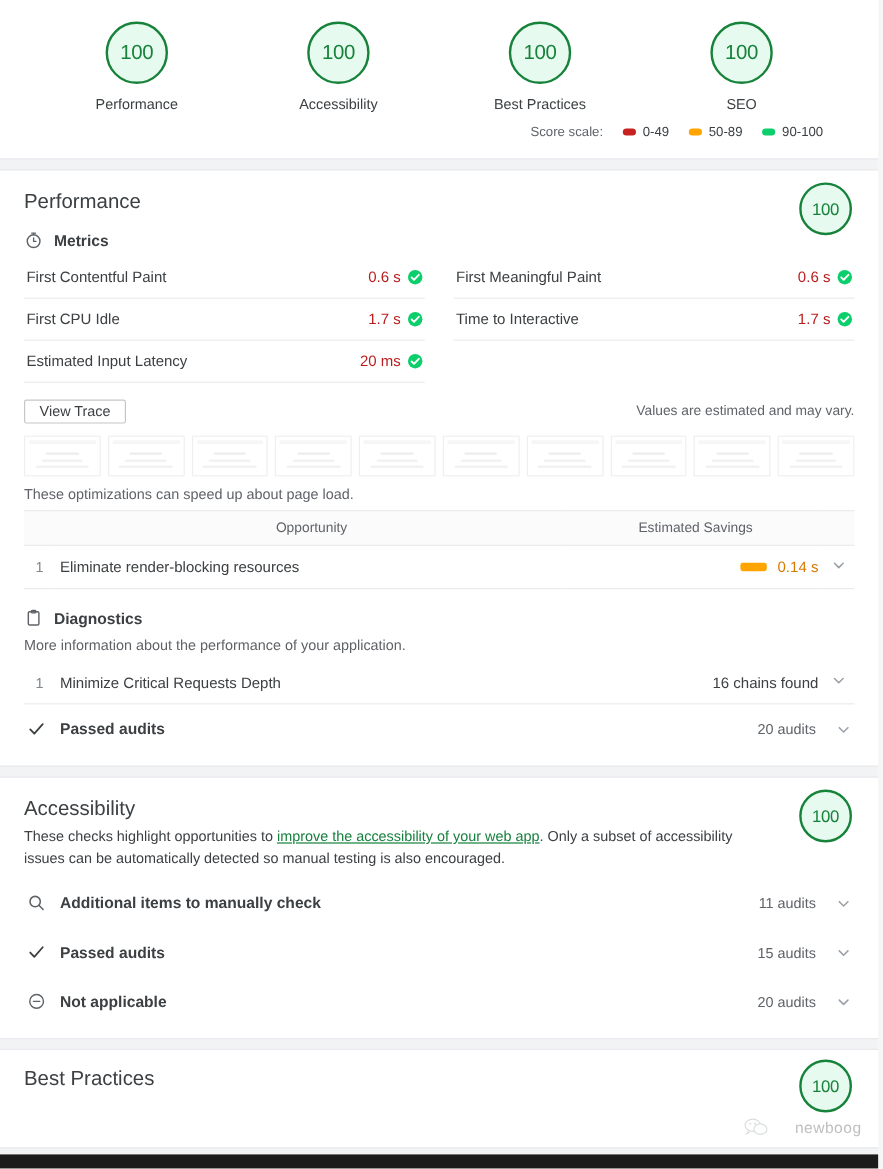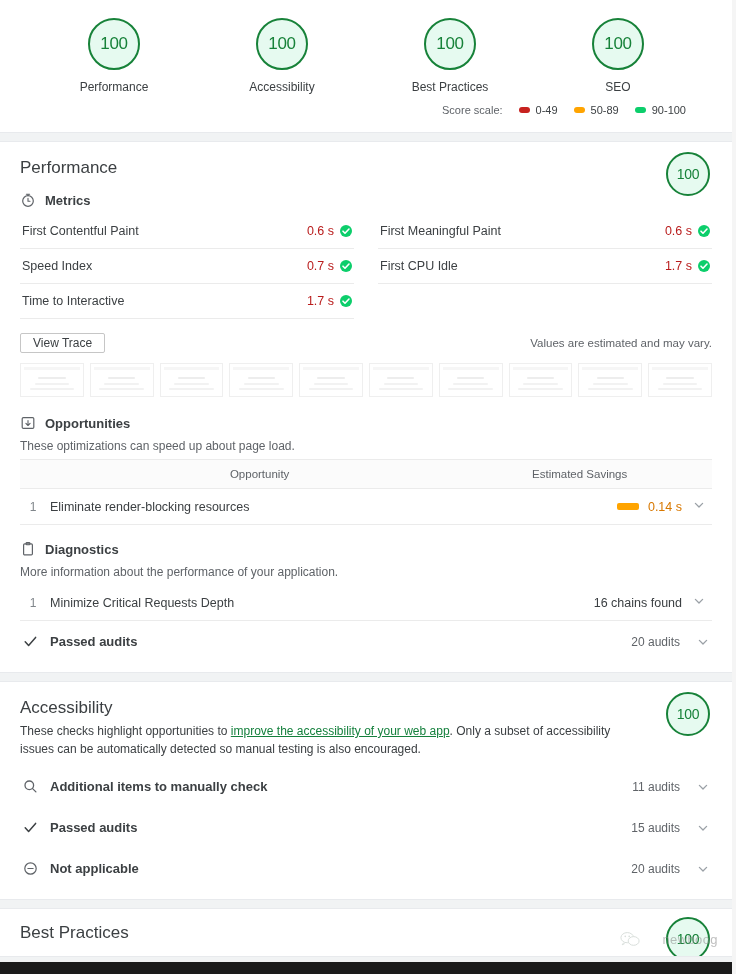--- a/index.html
+++ b/index.html
@@ -249,31 +249,20 @@
         <span class="metric-val">
           <span>0.6 s</span>
           <i class="tick">
               <svg viewBox="0 0 12 12" width="12" height="12">
                 <path d="M3 6.2l2 2 4-4.2" stroke="#fff" stroke-width="1.6" fill="none" stroke-linecap="round" stroke-linejoin="round"></path>
               </svg>
             </i>
         </span>
       </div>
       <div class="metric">
-        <span>Speed Index</span>
-        <span class="metric-val">
-          <span>0.7 s</span>
-          <i class="tick">
-              <svg viewBox="0 0 12 12" width="12" height="12">
-                <path d="M3 6.2l2 2 4-4.2" stroke="#fff" stroke-width="1.6" fill="none" stroke-linecap="round" stroke-linejoin="round"></path>
-              </svg>
-            </i>
-        </span>
-      </div>
-      <div class="metric">
         <span>First CPU Idle</span>
         <span class="metric-val">
           <span>1.7 s</span>
           <i class="tick">
               <svg viewBox="0 0 12 12" width="12" height="12">
                 <path d="M3 6.2l2 2 4-4.2" stroke="#fff" stroke-width="1.6" fill="none" stroke-linecap="round" stroke-linejoin="round"></path>
               </svg>
             </i>
         </span>
       </div>
@@ -281,20 +270,31 @@
         <span>Time to Interactive</span>
         <span class="metric-val">
           <span>1.7 s</span>
           <i class="tick">
               <svg viewBox="0 0 12 12" width="12" height="12">
                 <path d="M3 6.2l2 2 4-4.2" stroke="#fff" stroke-width="1.6" fill="none" stroke-linecap="round" stroke-linejoin="round"></path>
               </svg>
             </i>
         </span>
       </div>
+      <div class="metric">
+        <span>Estimated Input Latency</span>
+        <span class="metric-val">
+          <span>20 ms</span>
+          <i class="tick">
+              <svg viewBox="0 0 12 12" width="12" height="12">
+                <path d="M3 6.2l2 2 4-4.2" stroke="#fff" stroke-width="1.6" fill="none" stroke-linecap="round" stroke-linejoin="round"></path>
+              </svg>
+            </i>
+        </span>
+      </div>
     </div>
 
     <div class="trace-row">
       <button class="btn-trace">View Trace</button>
       <span class="estimate-note">Values are estimated and may vary.</span>
     </div>
 
     <div class="filmstrip">
       <div class="frame">
           <i class="fbar"></i>
@@ -351,29 +351,20 @@
           <i class="fline fl3"></i>
         </div>
       <div class="frame">
           <i class="fbar"></i>
           <i class="fline fl1"></i>
           <i class="fline fl2"></i>
           <i class="fline fl3"></i>
         </div>
     </div>
 
-    <div class="sub-head" style="margin-top:18px;">
-      <span class="ico">
-        <svg viewBox="0 0 16 16" width="16" height="16">
-            <rect x="2.2" y="2.6" width="11.6" height="10.8" rx="1.2" fill="none" stroke="#5f6368" stroke-width="1.2"></rect>
-            <path d="M8 5.6v4.8M5.9 8.4L8 10.5l2.1-2.1" stroke="#5f6368" stroke-width="1.1" fill="none" stroke-linecap="round" stroke-linejoin="round"></path>
-          </svg>
-      </span>
-      <span class="sub-head-text">Opportunities</span>
-    </div>
     <div class="sub-desc">These optimizations can speed up about page load.</div>
 
     <table class="tbl">
       <thead>
         <tr>
           <th class="th-num"></th>
           <th>Opportunity</th>
           <th class="th-sav">Estimated Savings</th>
           <th class="c-chev"></th>
         </tr>

